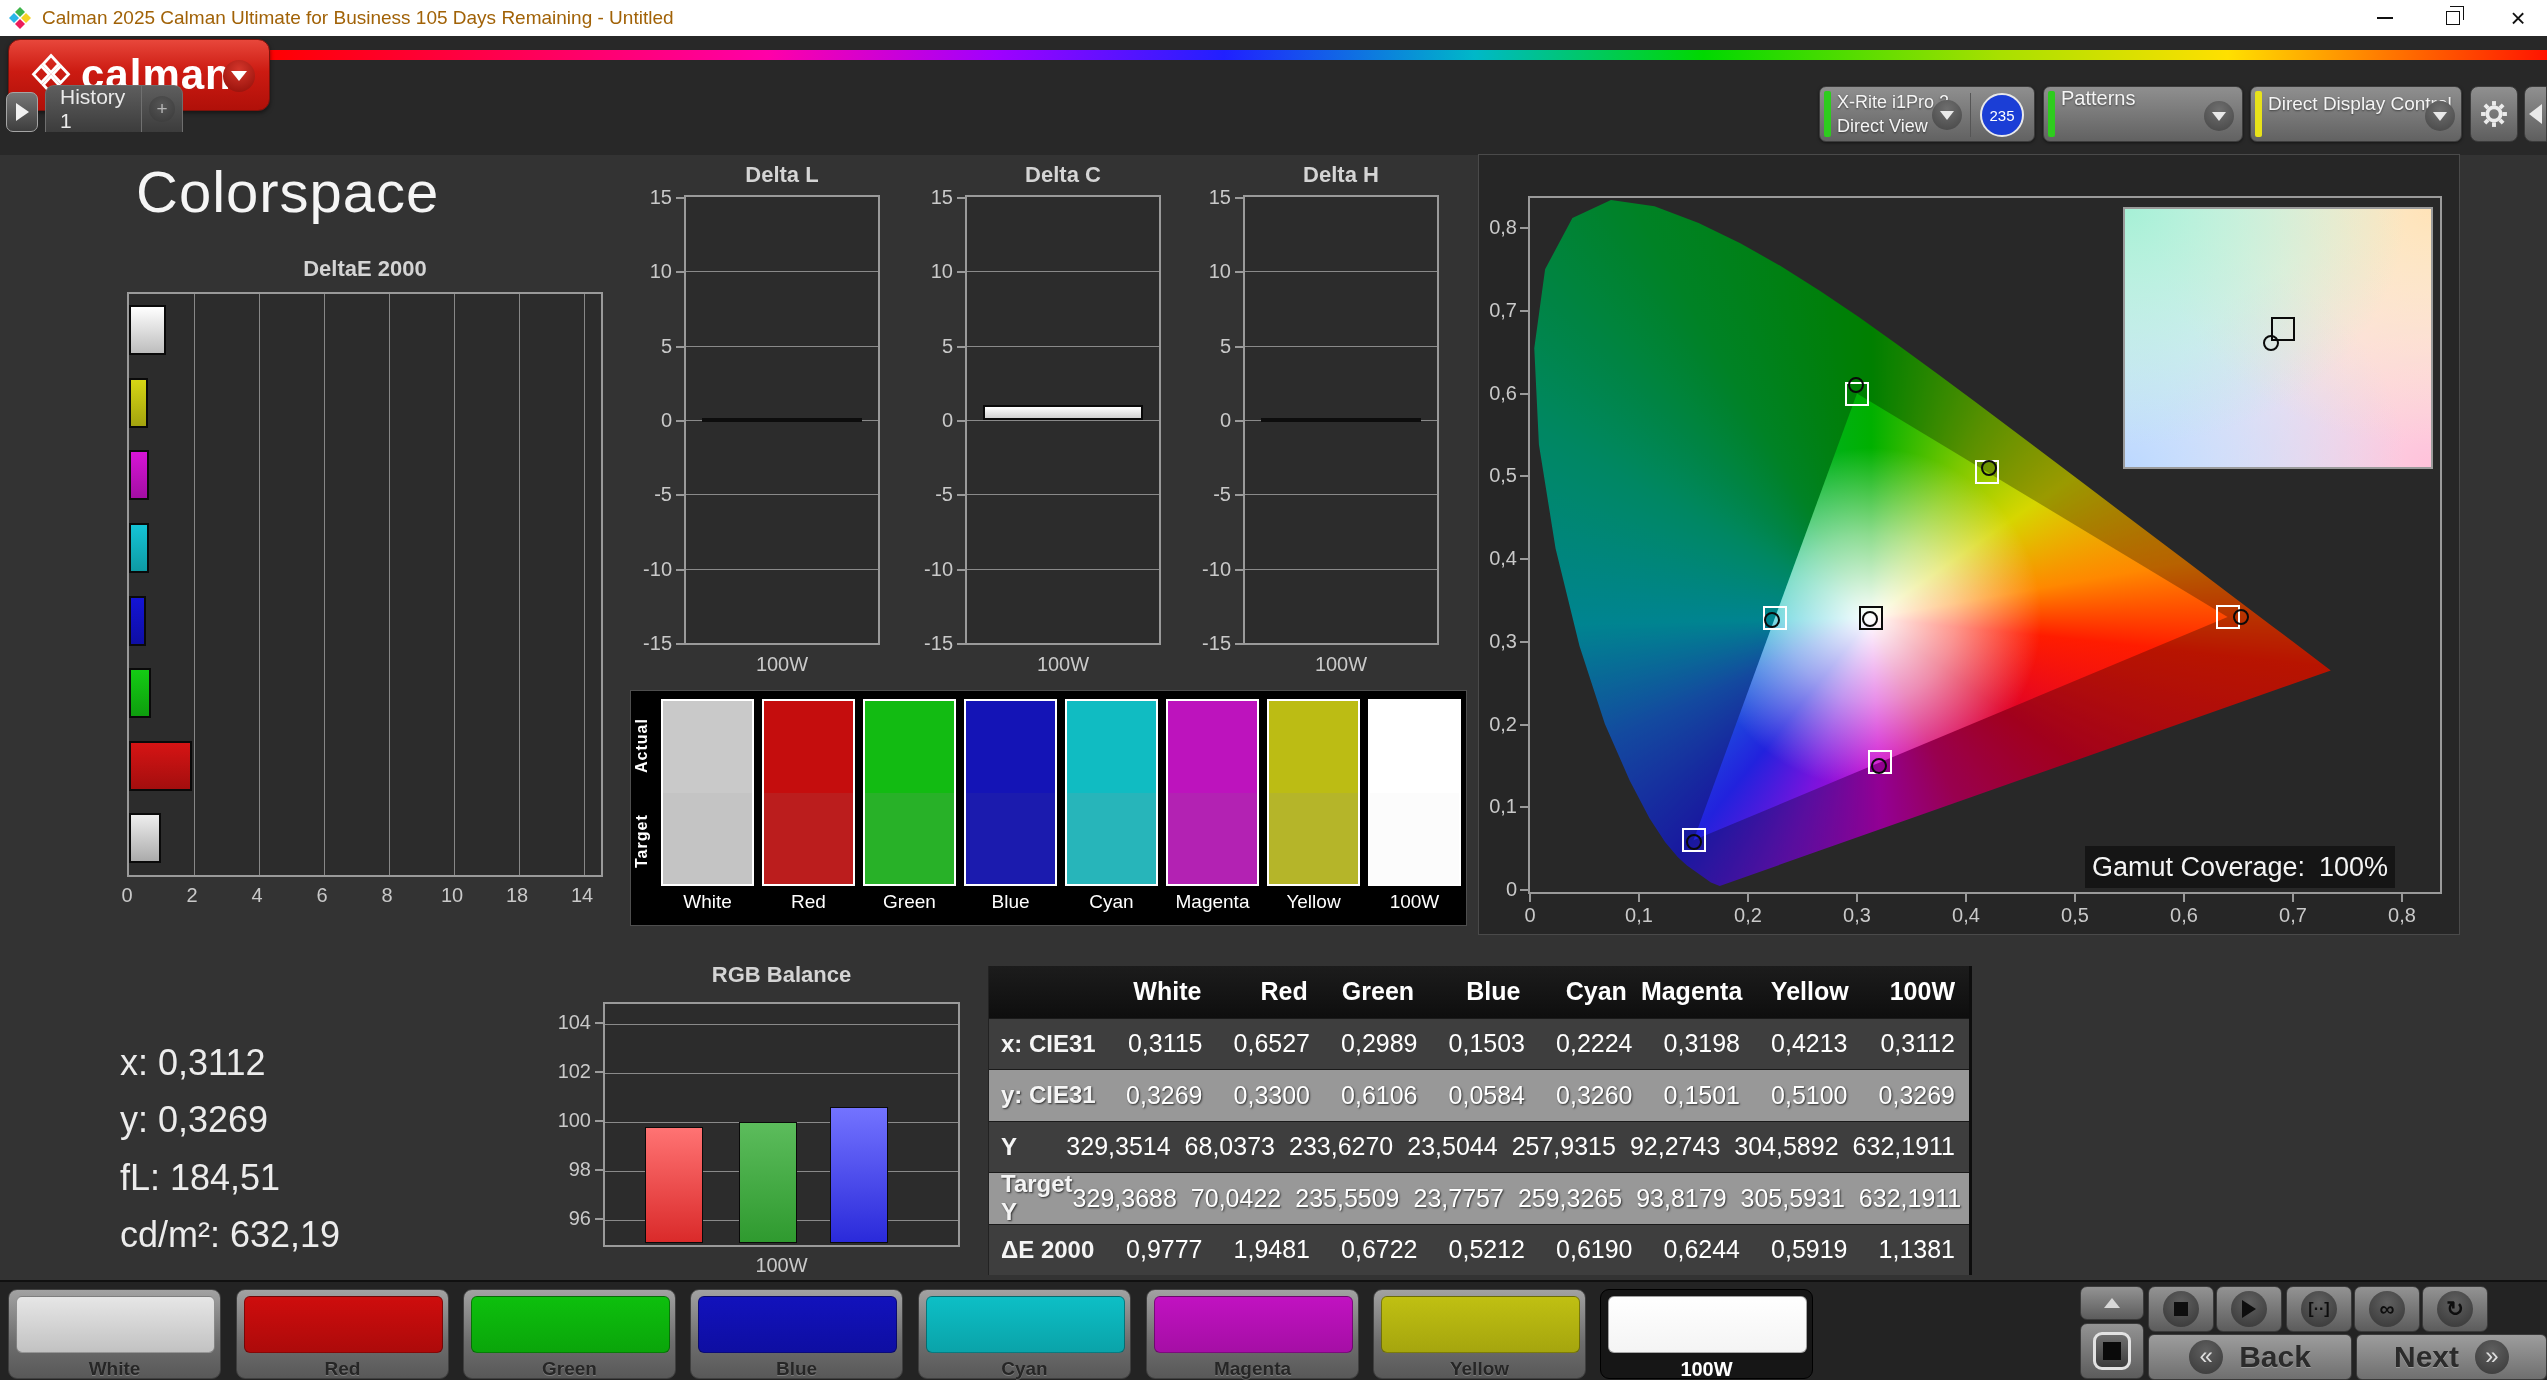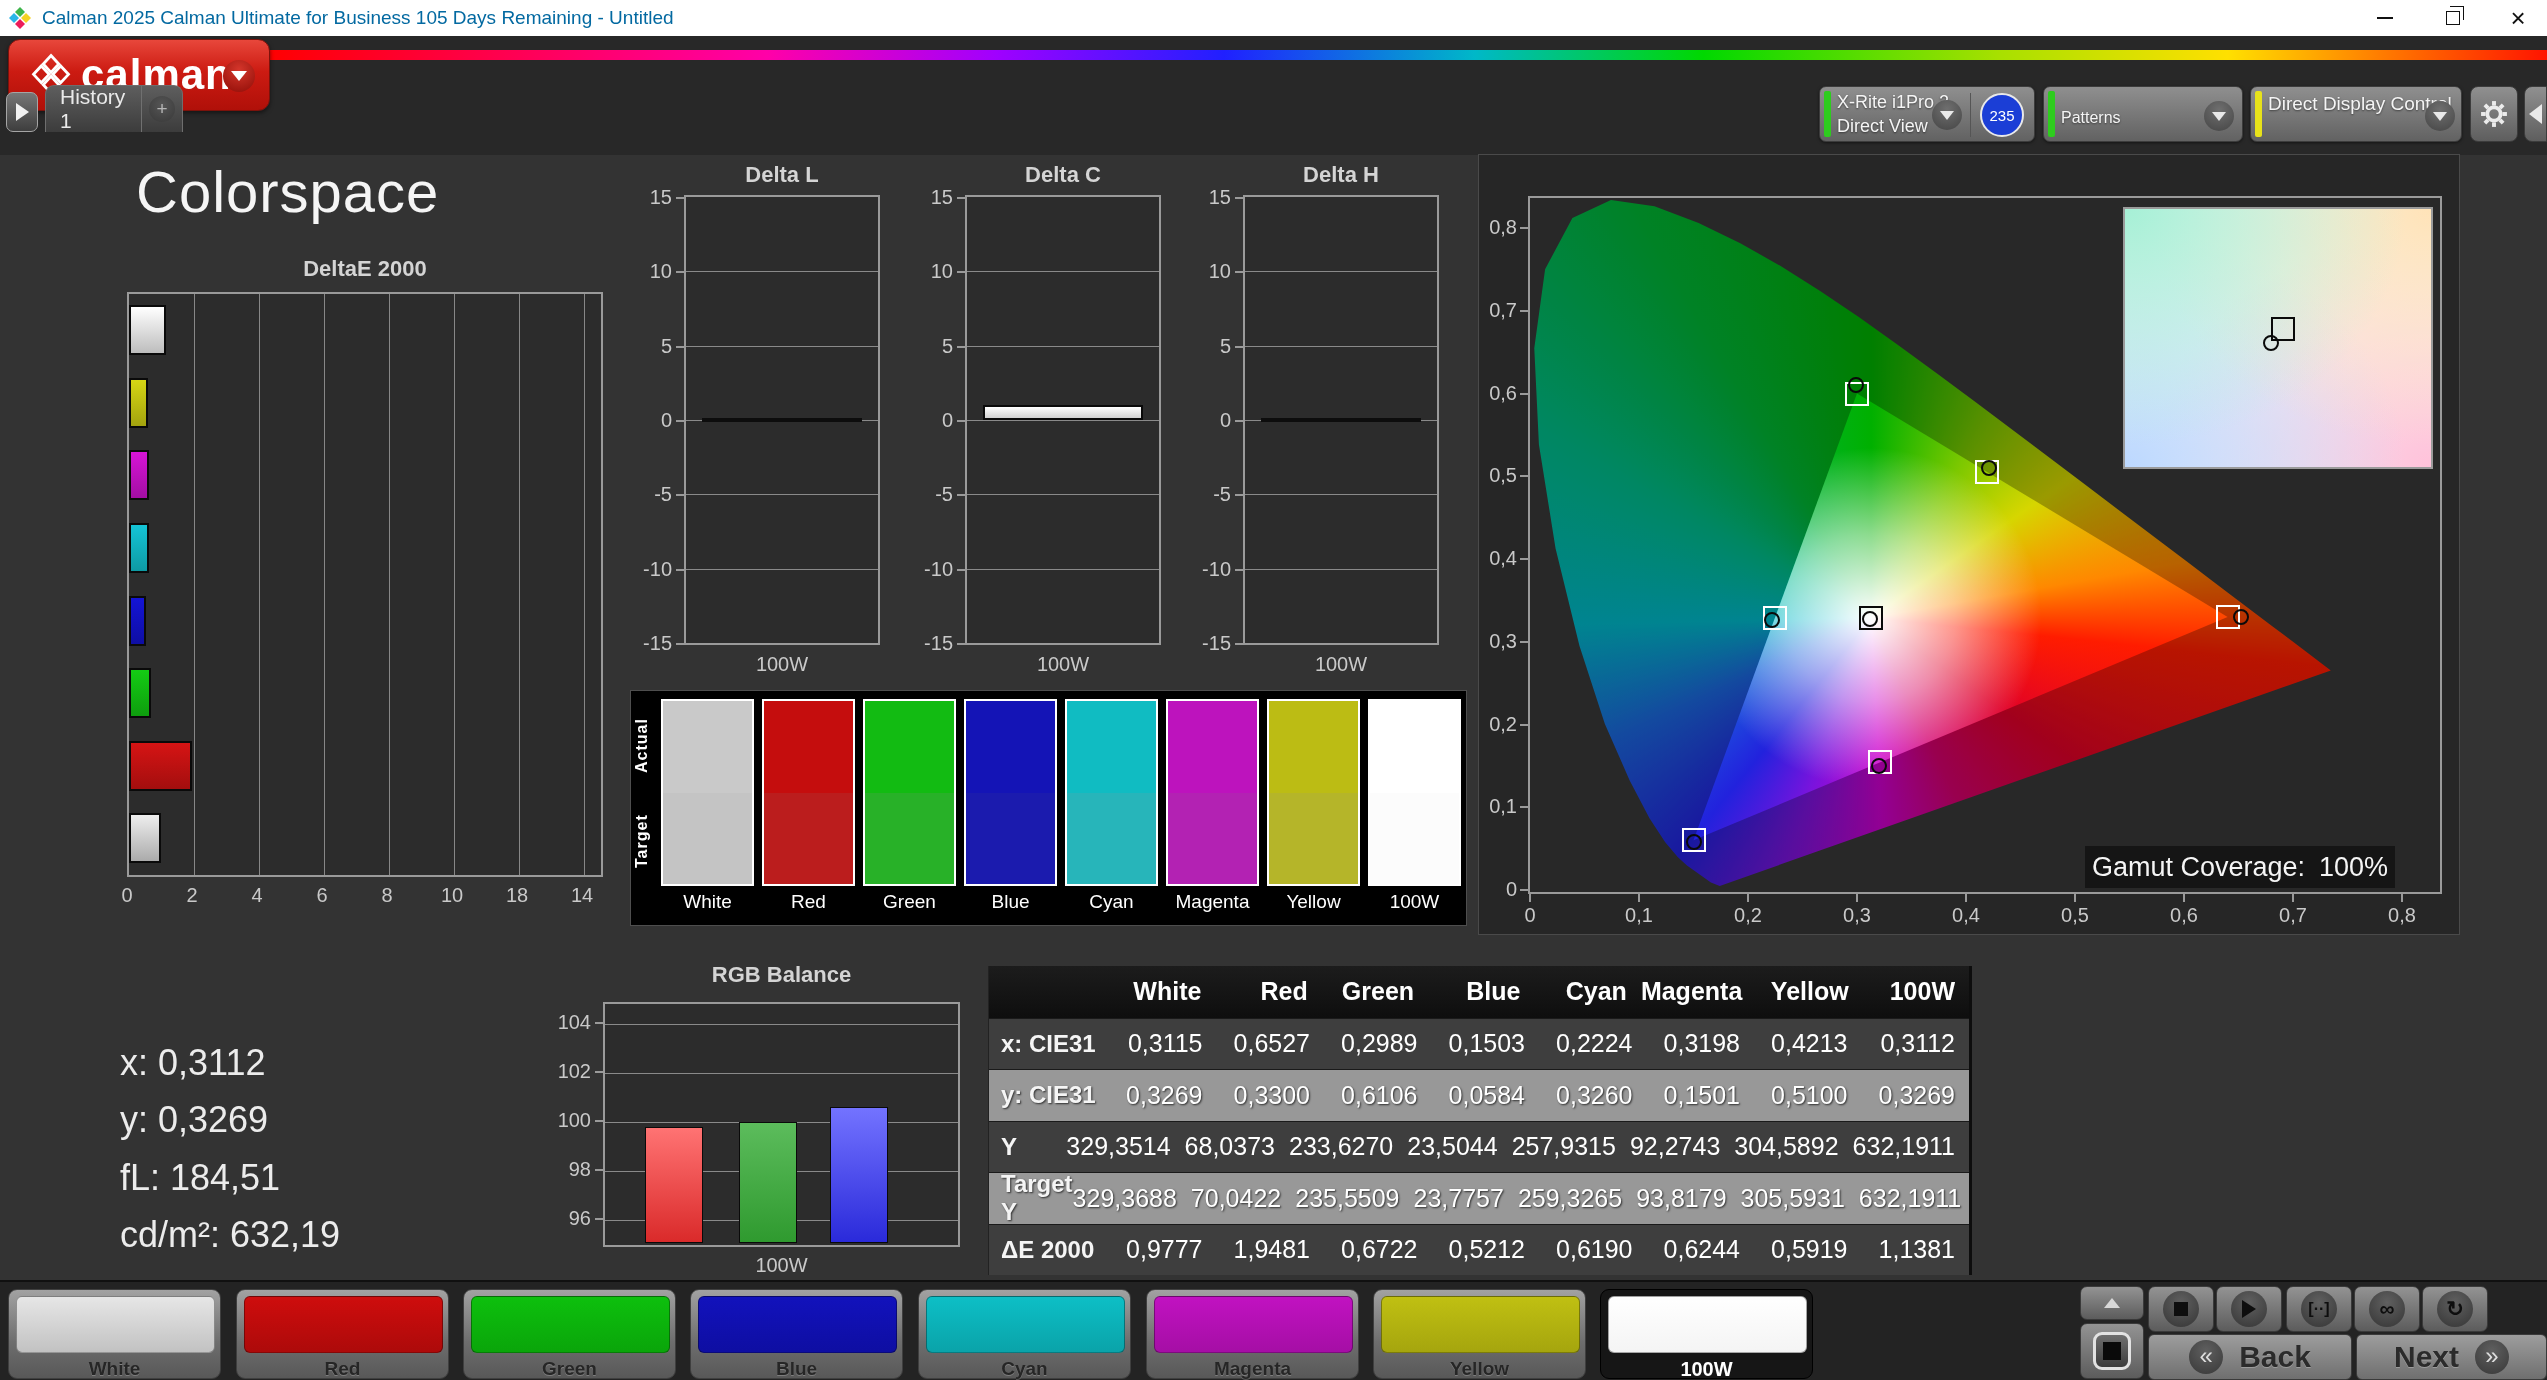--- a/index.html
+++ b/index.html
@@ -3,21 +3,21 @@
 <meta charset="utf-8">
 <style>
   * { margin:0; padding:0; box-sizing:border-box; }
   html,body { width:2547px; height:1380px; overflow:hidden; background:#333; }
   body { font-family:"Liberation Sans", sans-serif; }
   #app { position:absolute; left:0; top:0; width:2547px; height:1380px; background:#333333; }
   .abs { position:absolute; }
 
   
   #titlebar { left:0; top:0; width:2547px; height:36px; background:#ffffff; }
-  #win-title { left:42px; top:7px; font-size:19px; color:#0369a1; white-space:nowrap; }
+  #win-title { left:42px; top:7px; font-size:19px; color:#a16207; white-space:nowrap; }
   .winbtn { top:0; width:58px; height:36px; display:flex; align-items:center; justify-content:center; cursor:default; }
   .min-glyph { width:16px; height:2px; background:#111; }
   .restore-glyph { width:14px; height:14px; border:1.5px solid #111; position:relative; background:#fff; }
   .restore-glyph:before { content:""; position:absolute; left:3px; top:-6px; width:13px; height:13px; border:1.5px solid #111; border-bottom:none; border-left:none; }
   .close-glyph { font-size:26px; line-height:26px; color:#111; font-weight:400; }
 
   
   #brandbar { left:0; top:36px; width:2547px; height:119px; background:#282828; }
   #rainbow { left:266px; top:14px; width:2281px; height:10px;
     background:linear-gradient(90deg,#ff0000 0%,#ff00a8 22%,#a000ff 32%,#2020ff 42%,#00b8c8 53%,#00d800 63%,#a8e000 76%,#ffe000 86%,#ff7800 93%,#ff1400 100%); }
@@ -166,21 +166,21 @@
       <div class="dd-text" style="top:29px;font-size:18px">Direct View</div>
       <div class="dd-arrow" style="left:112px;top:13px">
           <div class="tri-down"></div>
         </div>
       <div id="meter-divider"></div>
       <div id="meter-badge">235</div>
     </div>
 
     <div class="abs dd" style="left:2043px;width:200px">
       <div class="dd-bar" style="background:#2ecc1e"></div>
-      <div class="dd-text" style="top:22px;font-size:16px">Patterns</div>
+      <div class="dd-text" style="top:0;font-size:20px">Patterns</div>
       <div class="dd-arrow" style="right:8px;top:14px">
           <div class="tri-down"></div>
         </div>
     </div>
 
     <div class="abs dd" style="left:2250px;width:212px">
       <div class="dd-bar" style="background:#e8e21a"></div>
       <div class="dd-text" style="top:6px;font-size:19px">Direct Display Control</div>
       <div class="dd-arrow" style="right:6px;top:14px">
           <div class="tri-down"></div>

